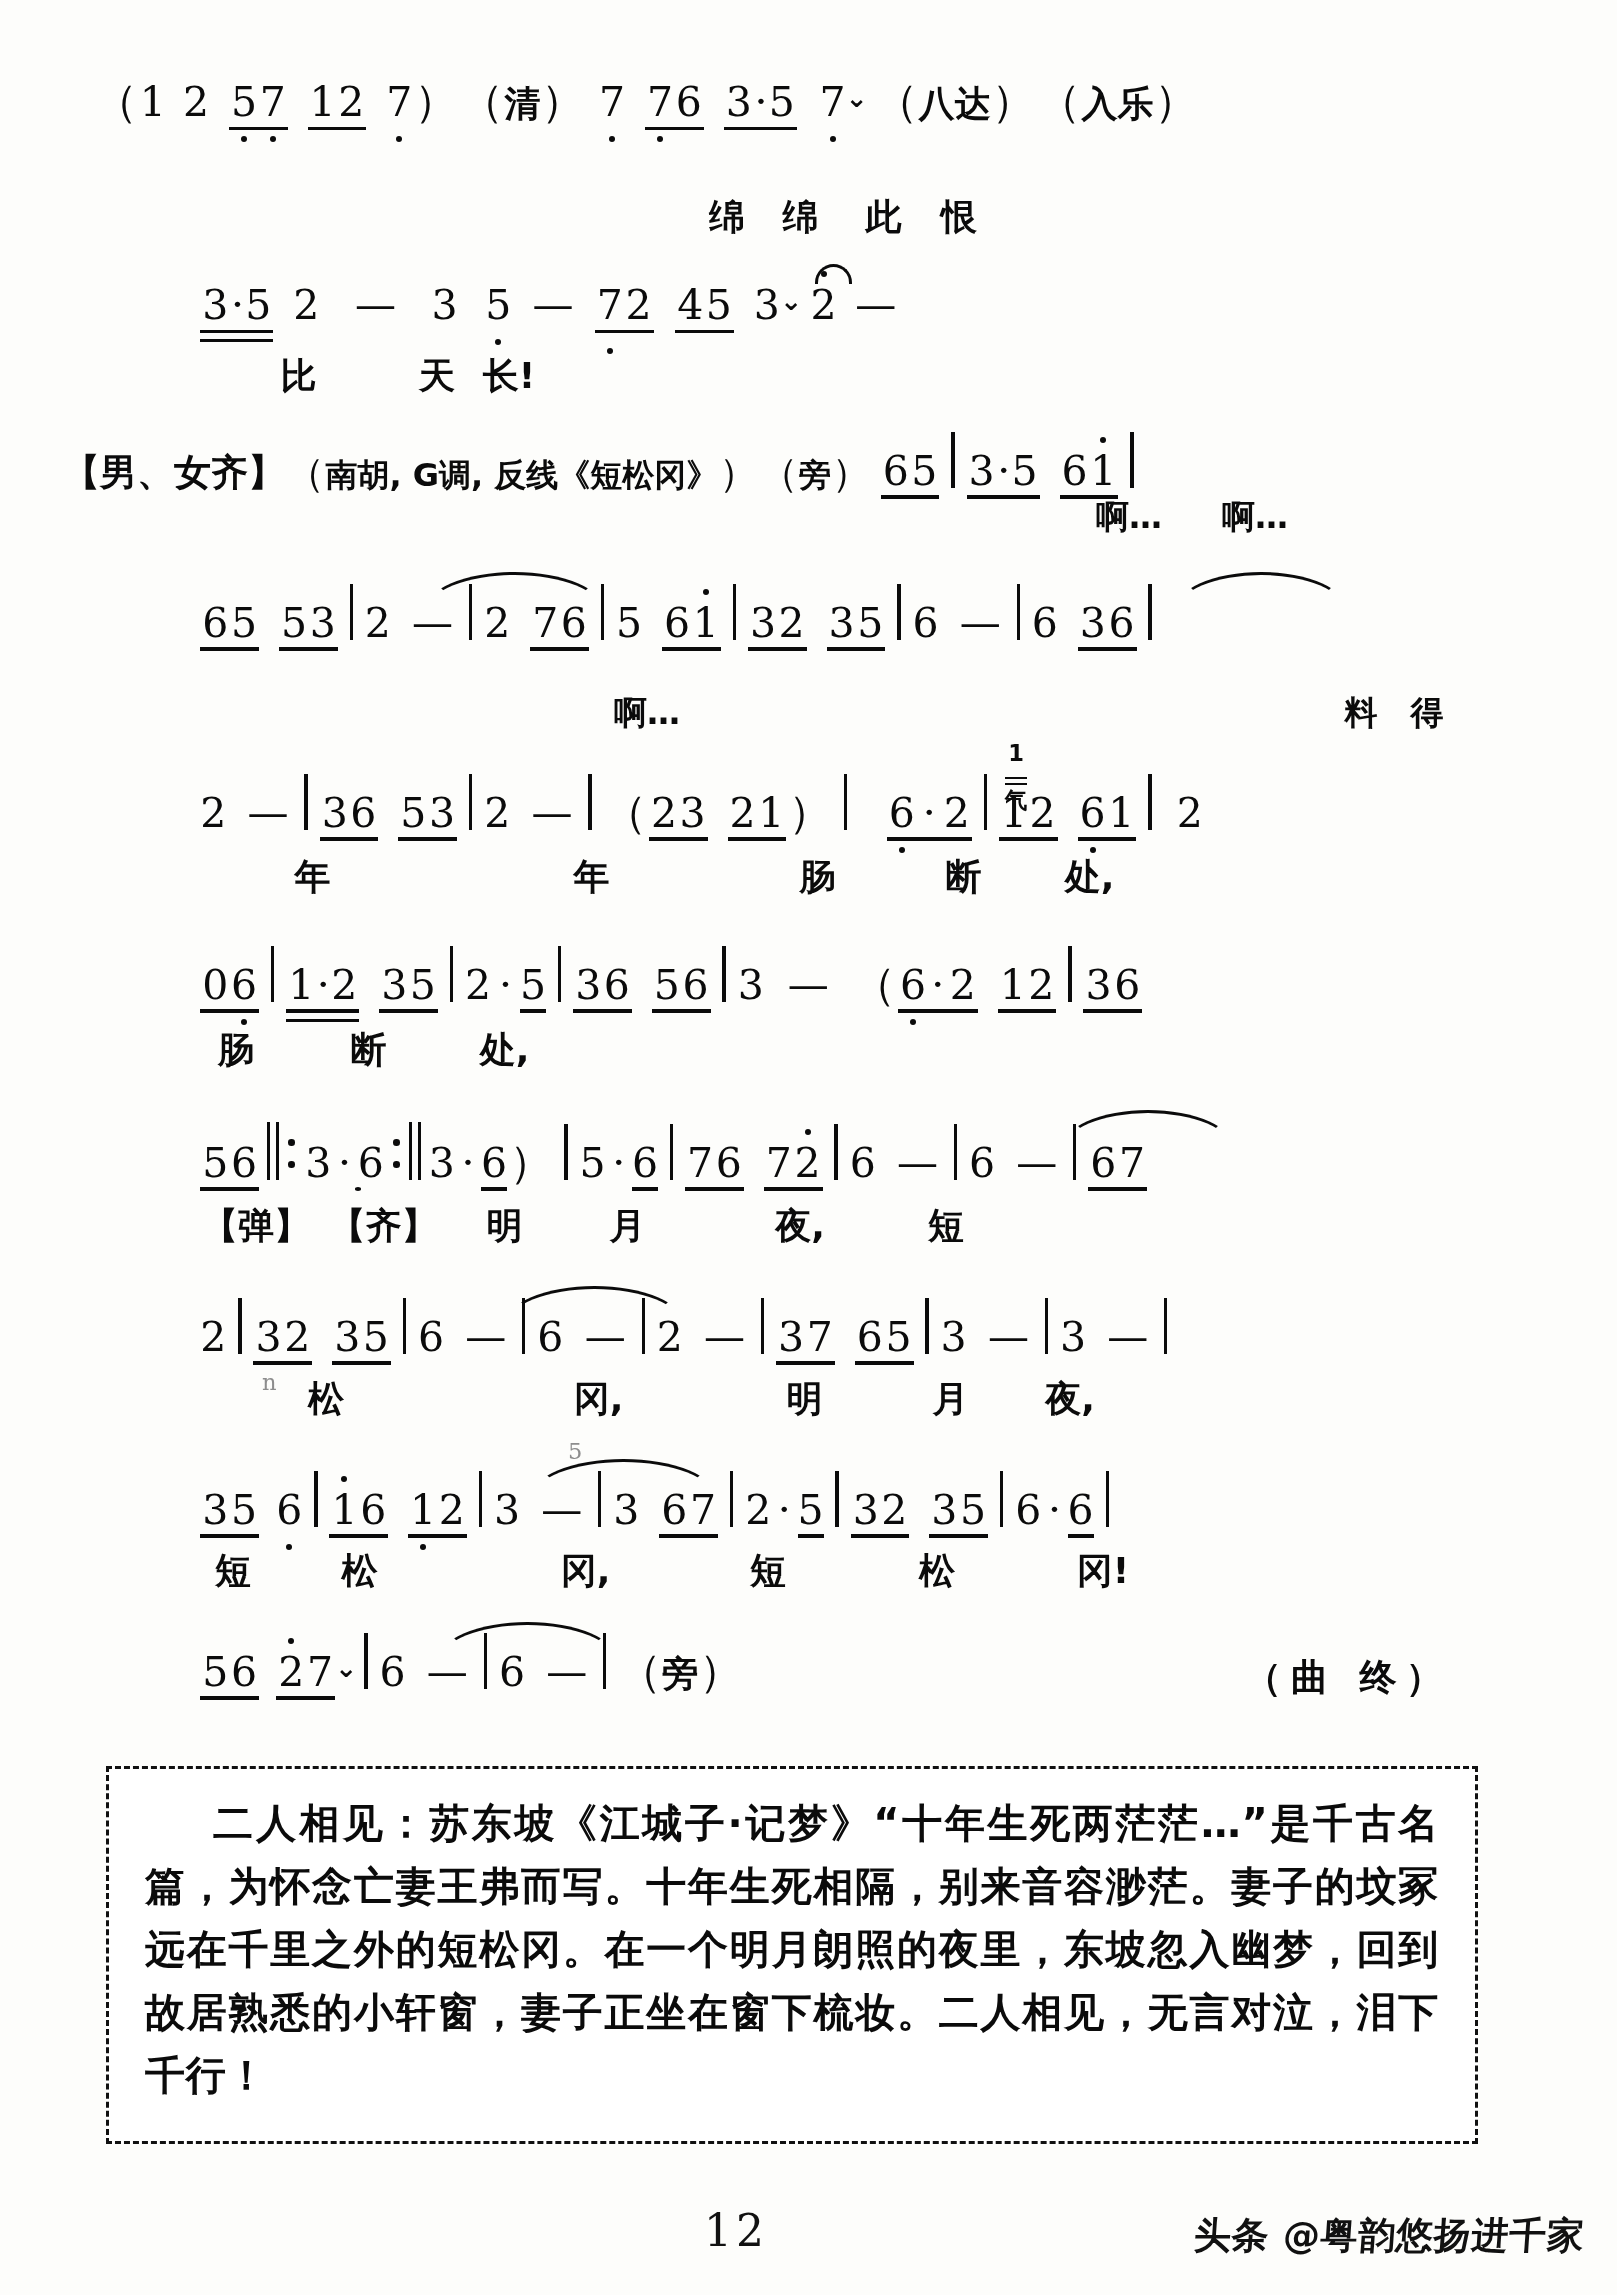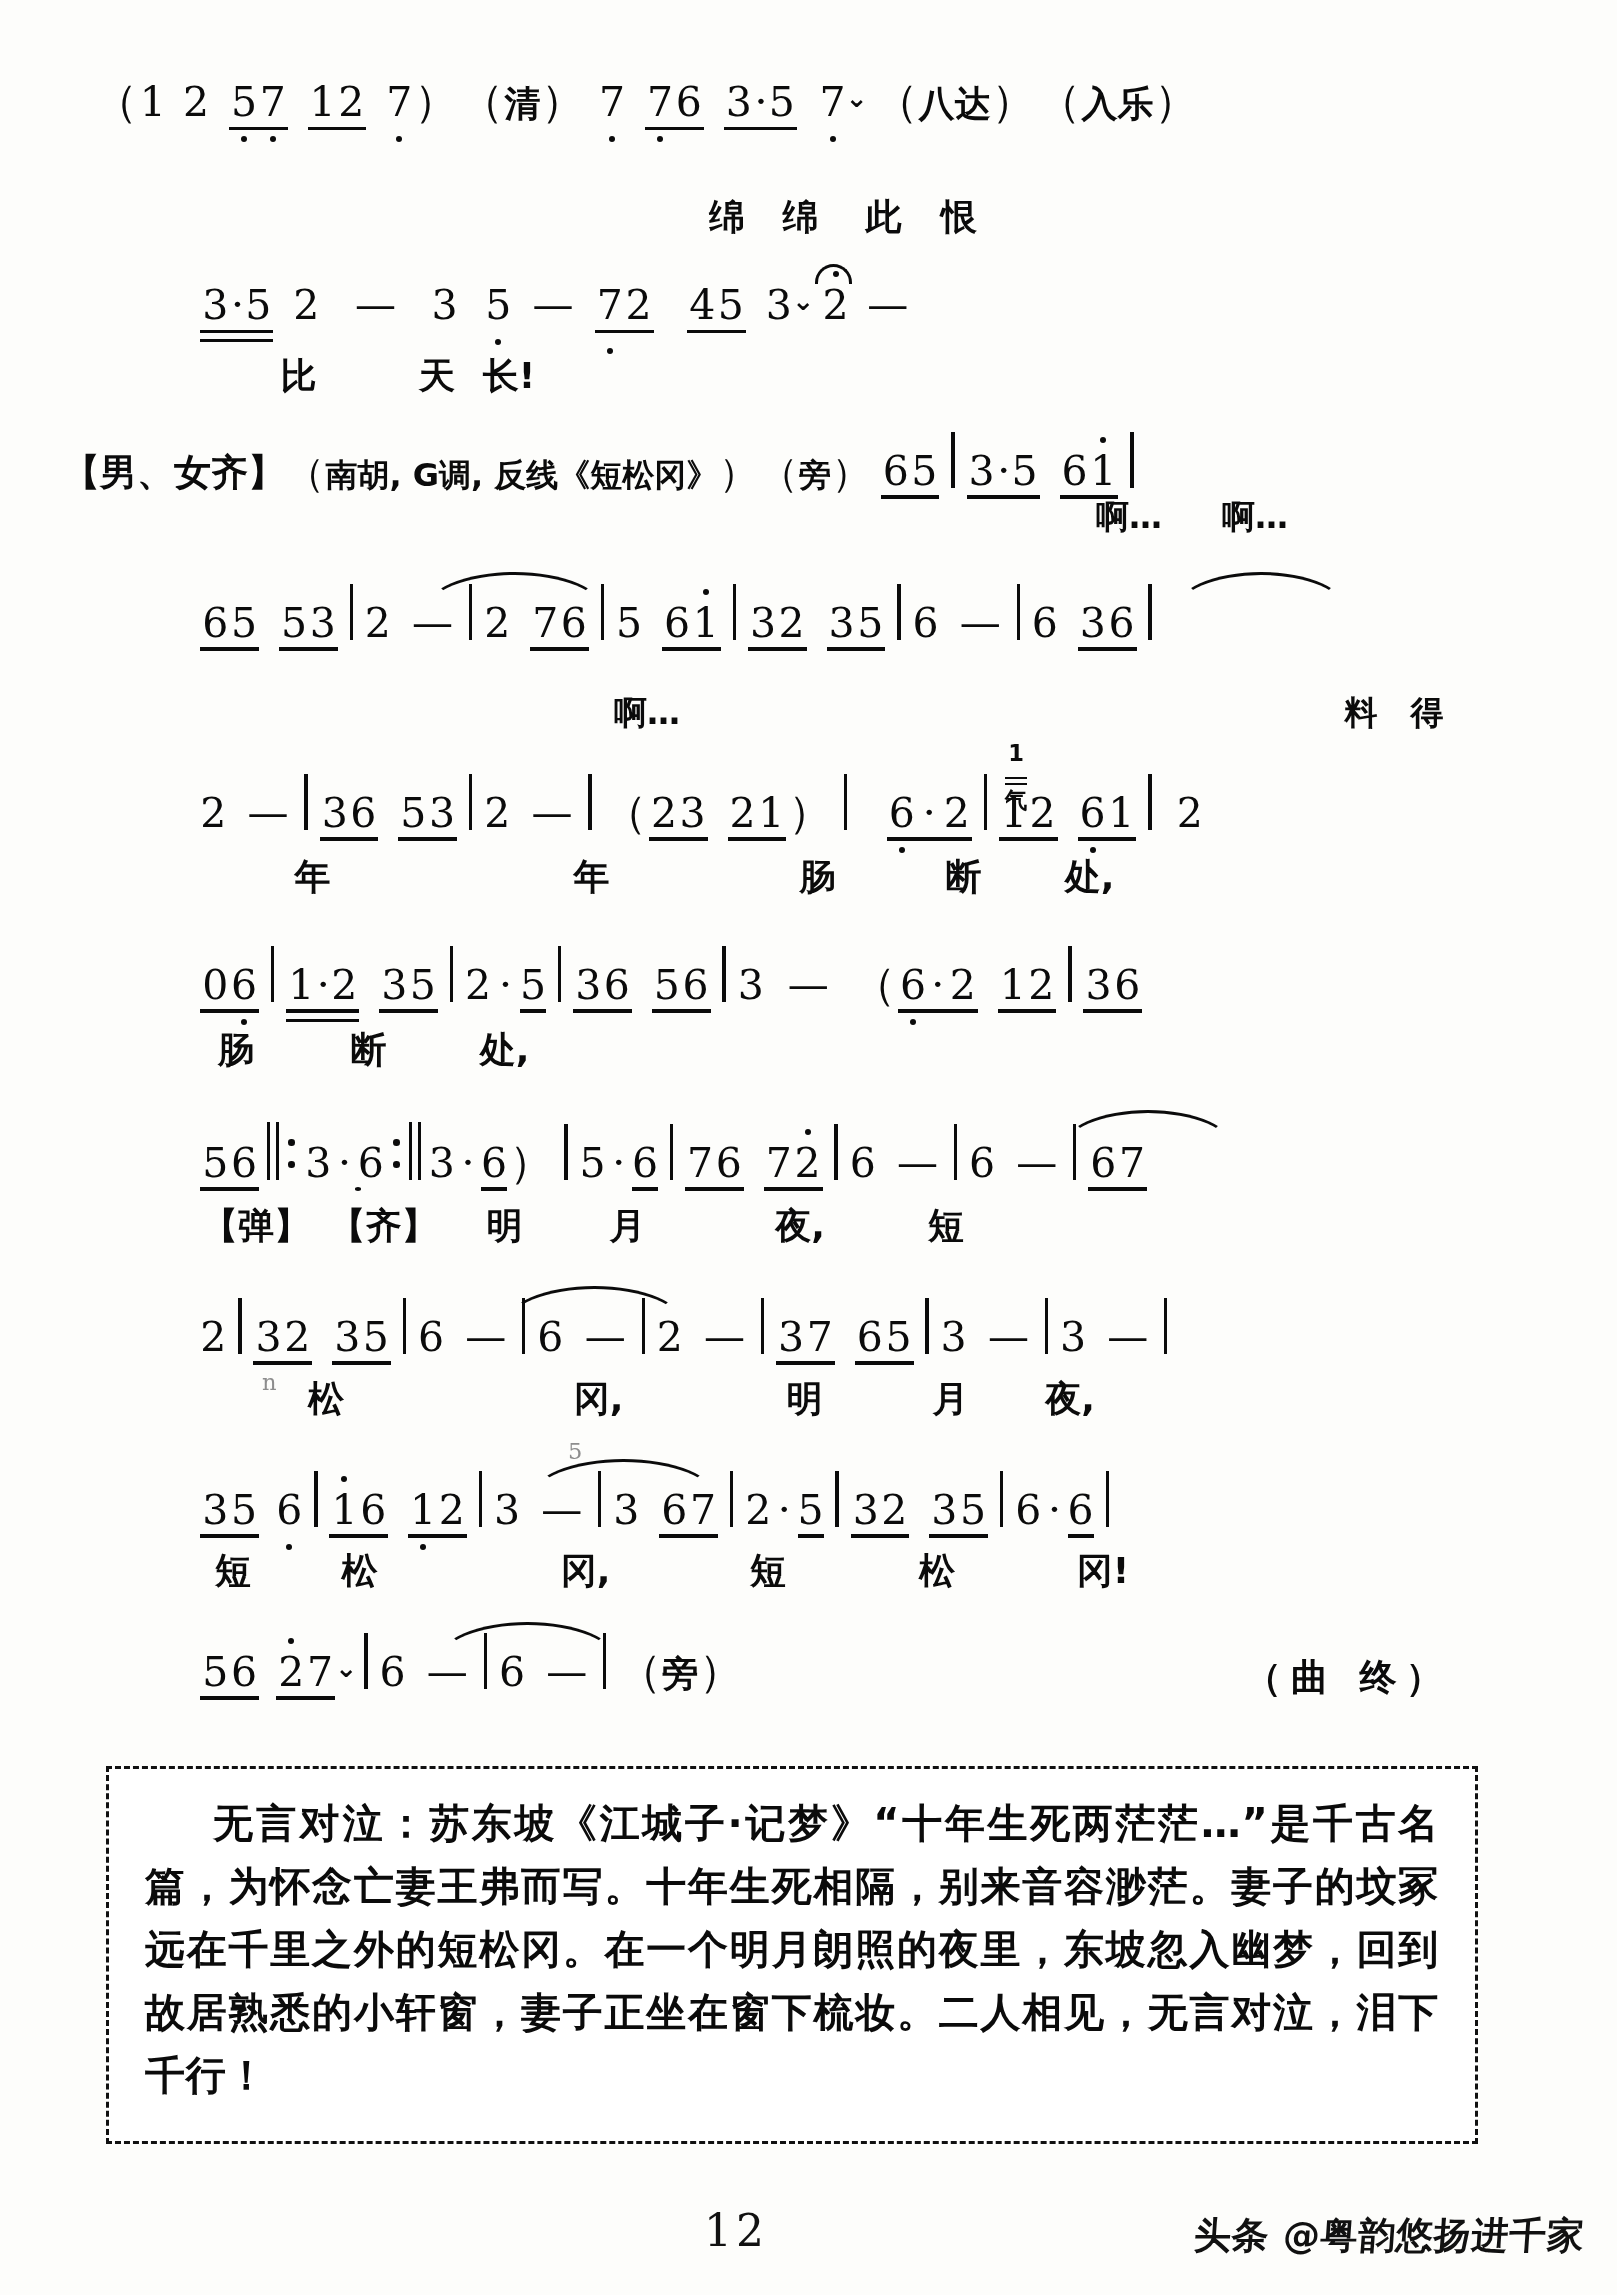--- a/index.html
+++ b/index.html
@@ -359,21 +359,21 @@
       <span class="note num">3</span><span class="dot-sep">·</span><span class="note num" style="padding-left:0;">5</span>
     </span>
     <span class="note num" style="margin-left:17.3px;">2</span>
     <span class="dash" style="margin-left:29px;">—</span>
     <span class="note num" style="margin-left:29px;">3</span>
     <span class="note num dotlow" style="margin-left:25px;">5</span>
     <span class="dash" style="margin-left:14.6px;">—</span>
     <span class="grp b1" style="margin-left:14.6px;">
       <span class="note num dotlow2">7</span><span class="note num">2</span>
     </span>
-    <span class="grp b1" style="margin-left:31px;">
+    <span class="grp b1" style="margin-left:19px;">
       <span class="note num">4</span><span class="note num">5</span>
     </span>
     <span class="note num" style="margin-left:17.3px;">3</span>
     <span class="breath">
         <span>⌄</span>
       </span>
     <span class="note num dothigh" style="margin-left:28px;">2</span>
     <span class="dash" style="margin-left:12px;">—</span>
   </div>
   <div class="fermata" style="left:815px; top:264px;"></div>
@@ -710,21 +710,21 @@
     <span class="paren">（</span>
     <span class="cn">旁</span>
     <span class="paren">）</span>
   </div>
   <div class="slur" style="left:438px; top:1622px; width:173px;"></div>
 
   <div class="endmark">（曲 终）</div>
 
   <div class="descbox">
     <p>
-      <span class="indent"></span><span class="lead">无言对泣：</span><span>苏东坡《江城子·记梦》“十年生死两茫茫…”是千古名篇，为怀念亡妻王弗而写。十年生死相隔，别来音容渺茫。妻子的坟冢远在千里之外的短松冈。在一个明月朗照的夜里，东坡忽入幽梦，回到故居熟悉的小轩窗，妻子正坐在窗下梳妆。二人相见，无言对泣，泪下千行！</span>
+      <span class="indent"></span><span class="lead">二人相见：</span><span>苏东坡《江城子·记梦》“十年生死两茫茫…”是千古名篇，为怀念亡妻王弗而写。十年生死相隔，别来音容渺茫。妻子的坟冢远在千里之外的短松冈。在一个明月朗照的夜里，东坡忽入幽梦，回到故居熟悉的小轩窗，妻子正坐在窗下梳妆。二人相见，无言对泣，泪下千行！</span>
     </p>
   </div>
 
   <div class="pagenum">12</div>
   <div class="watermark">头条 @粤韵悠扬进千家</div>
 
 </div>
 
 
 </body></html>

